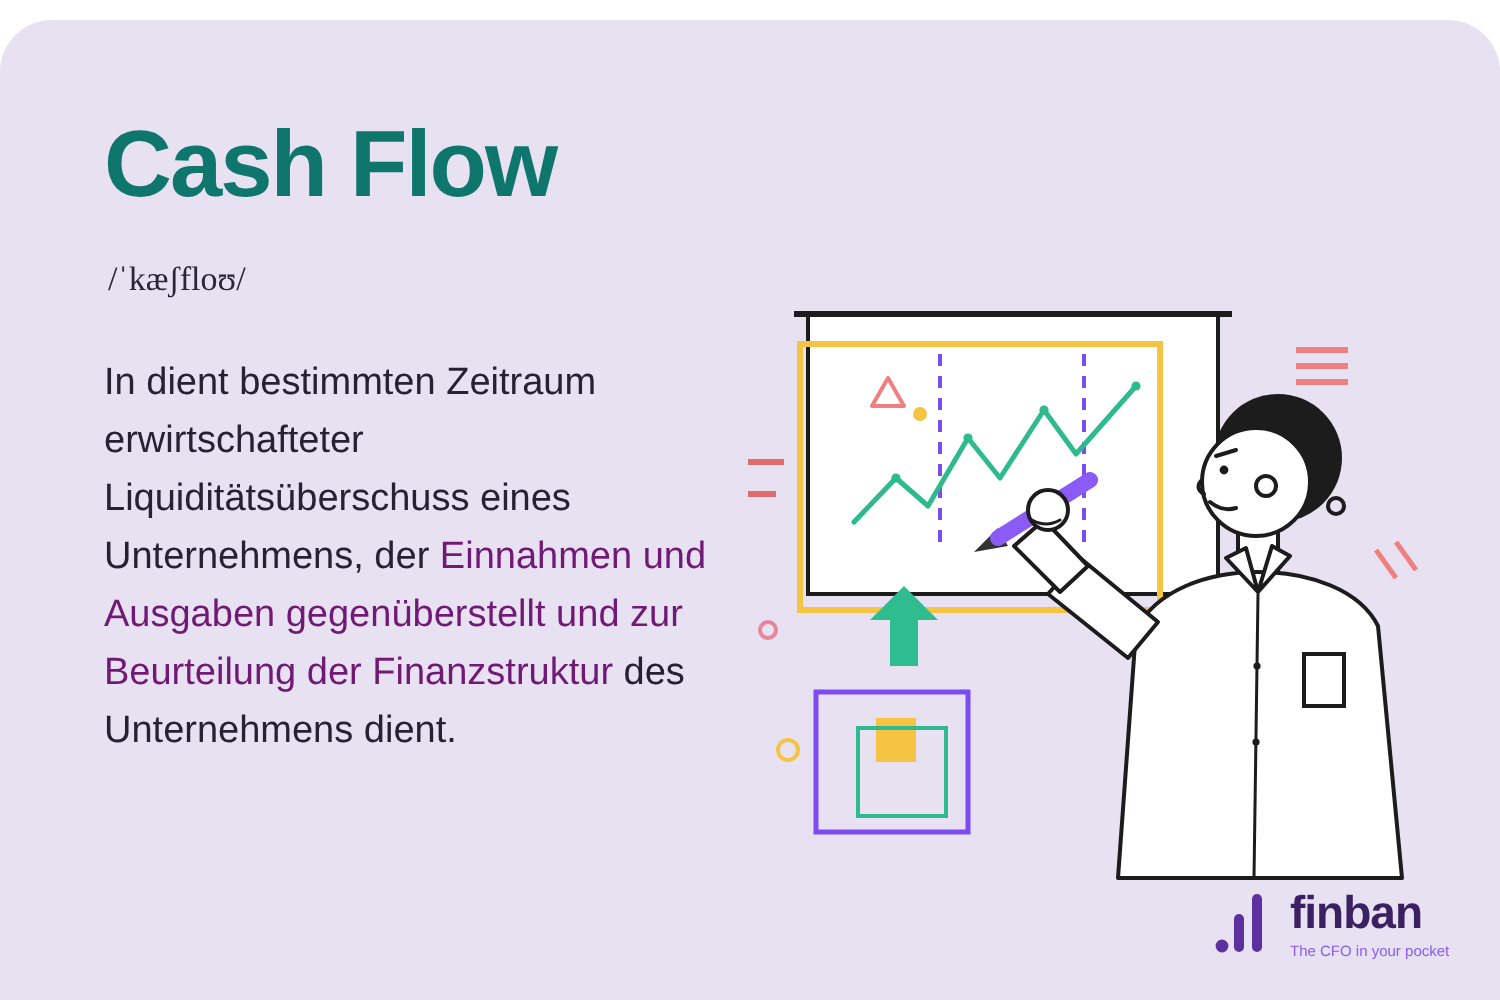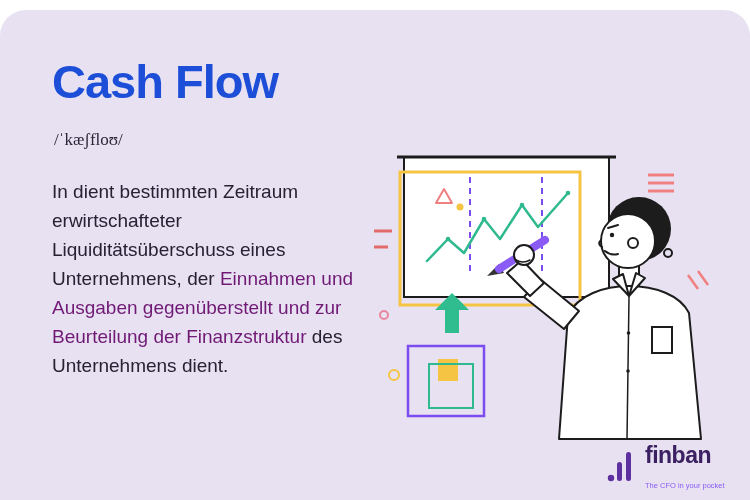--- a/index.html
+++ b/index.html
@@ -17,21 +17,21 @@
     width: 750px; height: 490px;
     background: #e7e1f2;
     border-radius: 26px 26px 0 0;
   }
   .title {
     position: absolute;
     left: 52px; top: 44px;
     font-size: 47px;
     font-weight: 800;
     letter-spacing: -1px;
-    color: #1d4ed8;
+    color: #0f766e;
   }
   .phonetic {
     position: absolute;
     left: 54px; top: 120px;
     font-size: 17px;
     color: #2b2537;
     font-family: Liberation Serif, serif;
   }
   .definition {
     position: absolute;
@@ -58,21 +58,21 @@
   .logo-text {
     font-size: 23px;
     font-weight: 700;
     color: #3b2062;
     line-height: 1;
     letter-spacing: -0.5px;
   }
   .logo-tagline {
     font-size: 7.5px;
     color: #8a5cf5;
-    margin-top: 14px;
+    margin-top: 3px;
     white-space: nowrap;
   }
 </style>
 </head>
 <body>
 
 <div class="card">
 
   <div class="title">Cash Flow</div>
 

